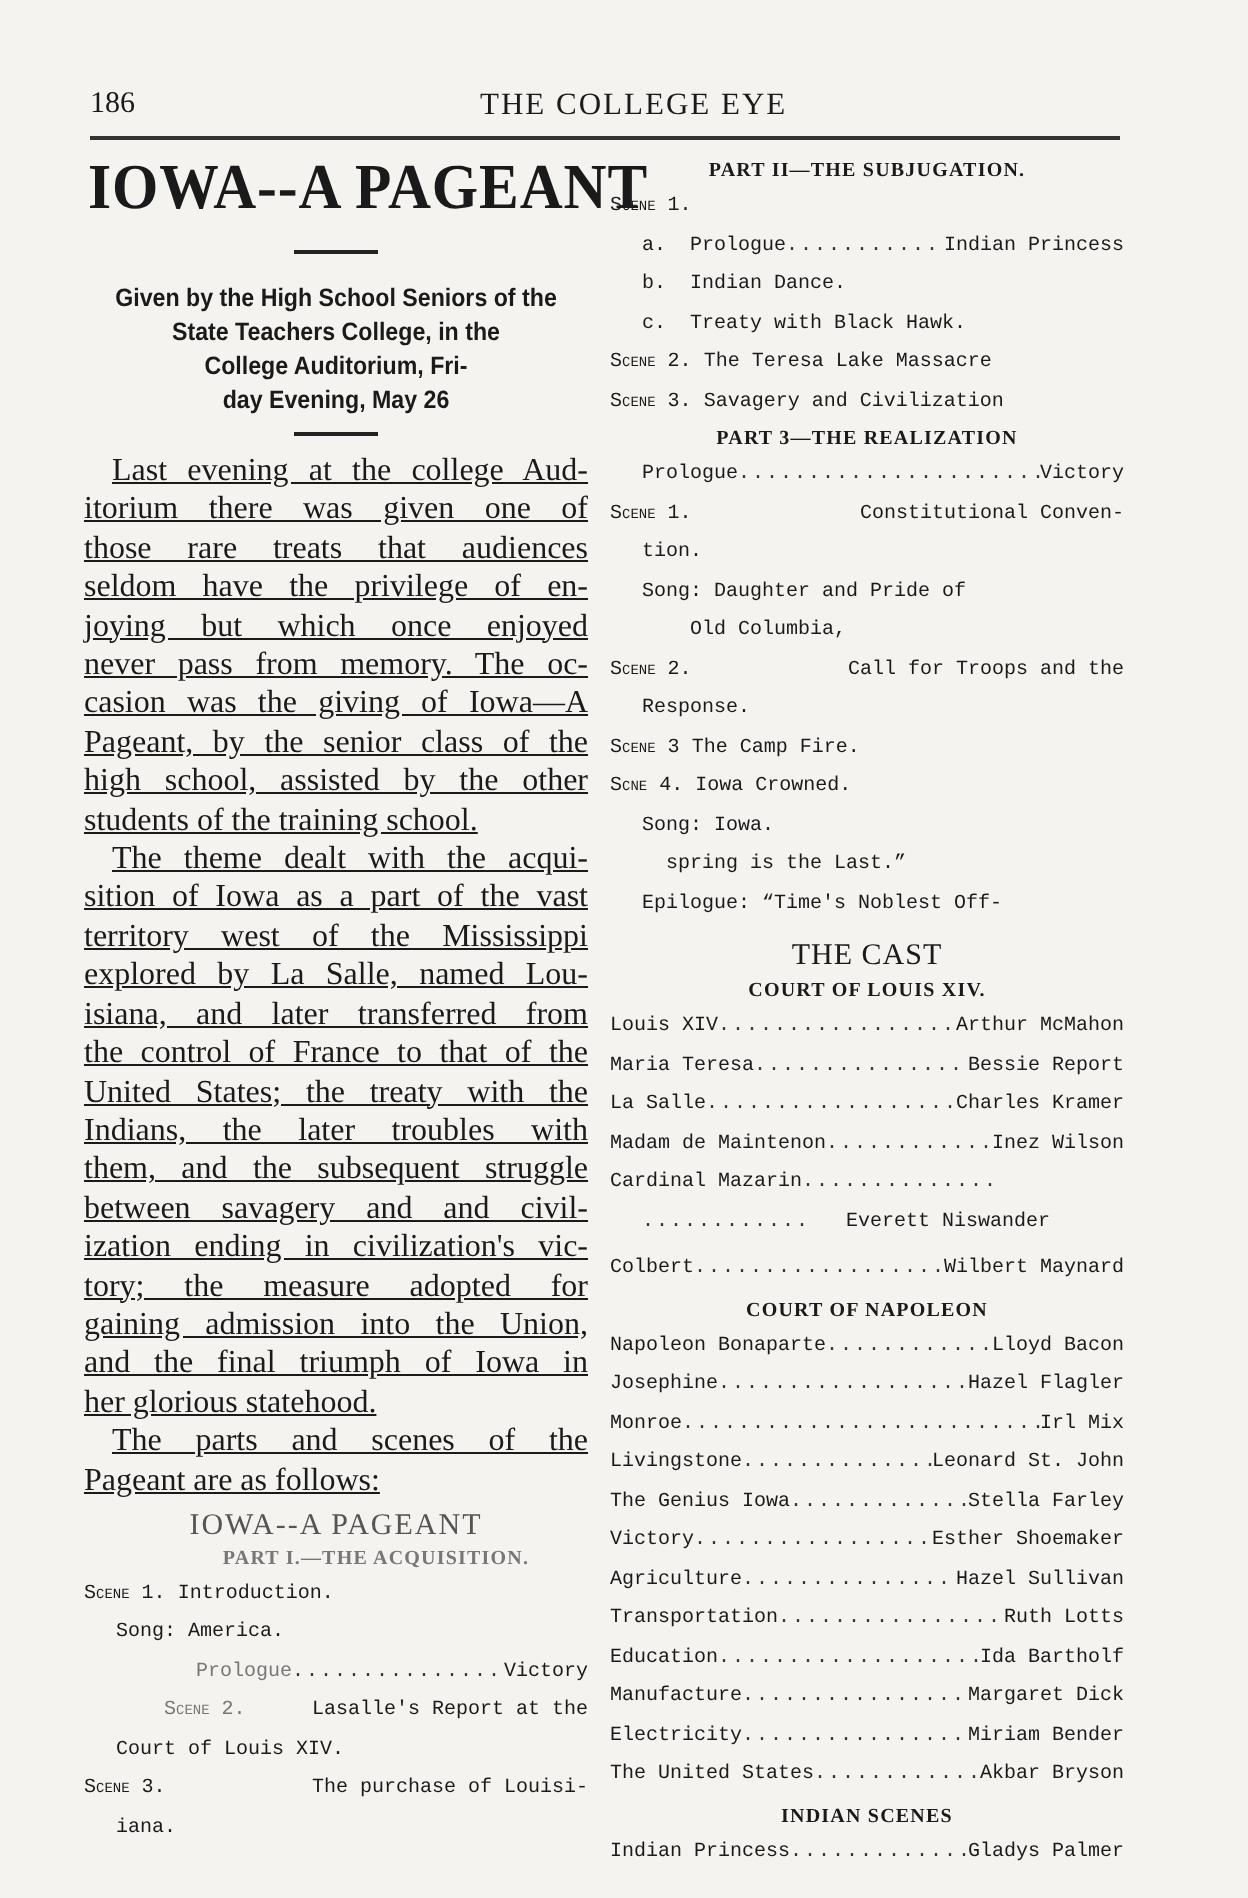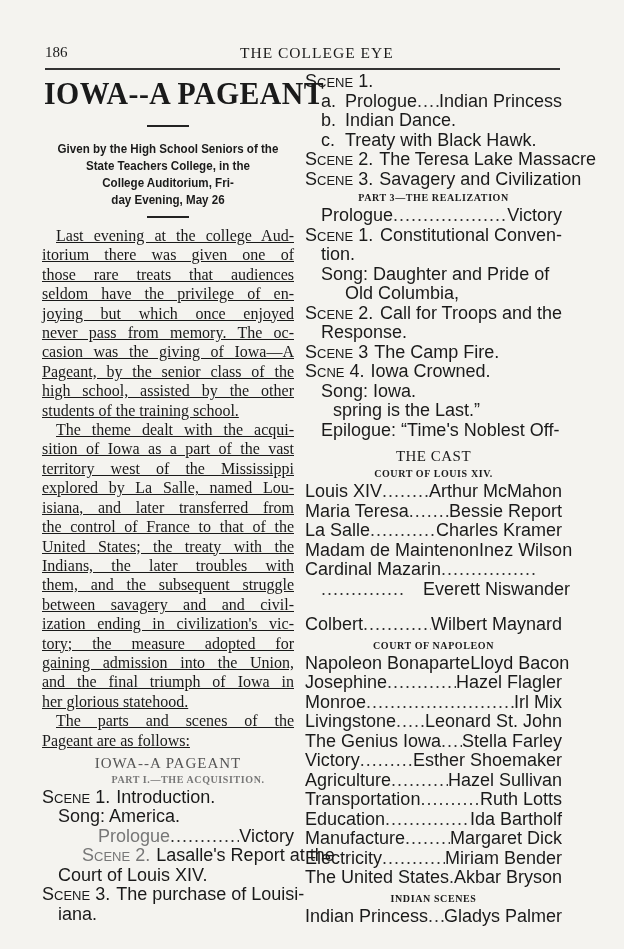--- a/index.html
+++ b/index.html
@@ -43,21 +43,21 @@
     .para .ln { display: block; text-align: justify; text-align-last: justify; white-space: nowrap; text-decoration: underline; }
     .para .ln.last { text-align-last: left; }
     .indent { padding-left: 14px; }
 
     .center-h { text-align: center; font-family: "Liberation Serif", serif; }
     .pageant-h { font-size: 15px; letter-spacing: 1px; color: #555; margin-top: 4px; line-height: 18px; }
     .smallcaps-h { font-size: 10px; letter-spacing: 0.6px; line-height: 16px; font-weight: bold; }
     .cast-h { font-size: 15px; letter-spacing: 0.5px; line-height: 20px; }
 
     .row {
-      font-family: Liberation Sans, sans-serif; font-size: 18px; line-height: 19.5px;
+      font-family: Liberation Mono, monospace; font-size: 10px; line-height: 19.5px;
       white-space: nowrap; display: flex;
     }
     .scene-lbl { font-variant: small-caps; margin-right: 6px; }
     .dotrow { display: flex; align-items: baseline; }
     .dotrow .role { flex: none; }
     .dotrow .dots { flex: 1; overflow: hidden; white-space: nowrap; letter-spacing: 1px; color: #333; }
     .dotrow .actor { flex: none; }
     .faded { color: #777; margin-left: 40px; }
     .i1 { padding-left: 16px; }
     .i3 { padding-left: 40px; }
@@ -137,20 +137,21 @@
     </div>
     <div class="row i1">Court of Louis XIV.</div>
     <div class="row" style="justify-content:space-between;">
       <span class="scene-lbl">Scene 3.</span>
       <span>The purchase of Louisi-</span>
     </div>
     <div class="row i1">iana.</div>
   </div>
 
   <div class="col col-right">
+    <div class="center-h smallcaps-h" style="margin-top:6px;">PART II—THE SUBJUGATION.</div>
     <div class="row">
       <span class="scene-lbl">Scene 1.</span>
     </div>
     <div class="row i1 dotrow">
       <span class="role" style="width:24px;">a.</span>
       <span class="role">Prologue</span>
       <span class="dots">.....................................................................</span>
       <span class="actor">Indian Princess</span>
     </div>
     <div class="row i1">
@@ -224,21 +225,21 @@
       <span class="actor">Inez Wilson</span>
     </div>
     <div class="row dotrow">
       <span class="role">Cardinal Mazarin</span>
       <span class="dots" style="max-width:95px;">.....................................................................</span>
     </div>
     <div class="row dotrow" style="padding-left:16px;">
       <span class="dots" style="flex:none;width:82px;margin-right:20px;">.....................................................................</span>
       <span class="actor">Everett Niswander</span>
     </div>
-    <div class="row dotrow" style="margin-top:16px;">
+    <div class="row dotrow" style="margin-top:4px;">
       <span class="role">Colbert</span>
       <span class="dots">.....................................................................</span>
       <span class="actor">Wilbert Maynard</span>
     </div>
 
     <div class="center-h smallcaps-h" style="margin-top:3px;">COURT OF NAPOLEON</div>
     <div class="row dotrow">
       <span class="role">Napoleon Bonaparte</span>
       <span class="dots">.....................................................................</span>
       <span class="actor">Lloyd Bacon</span>

